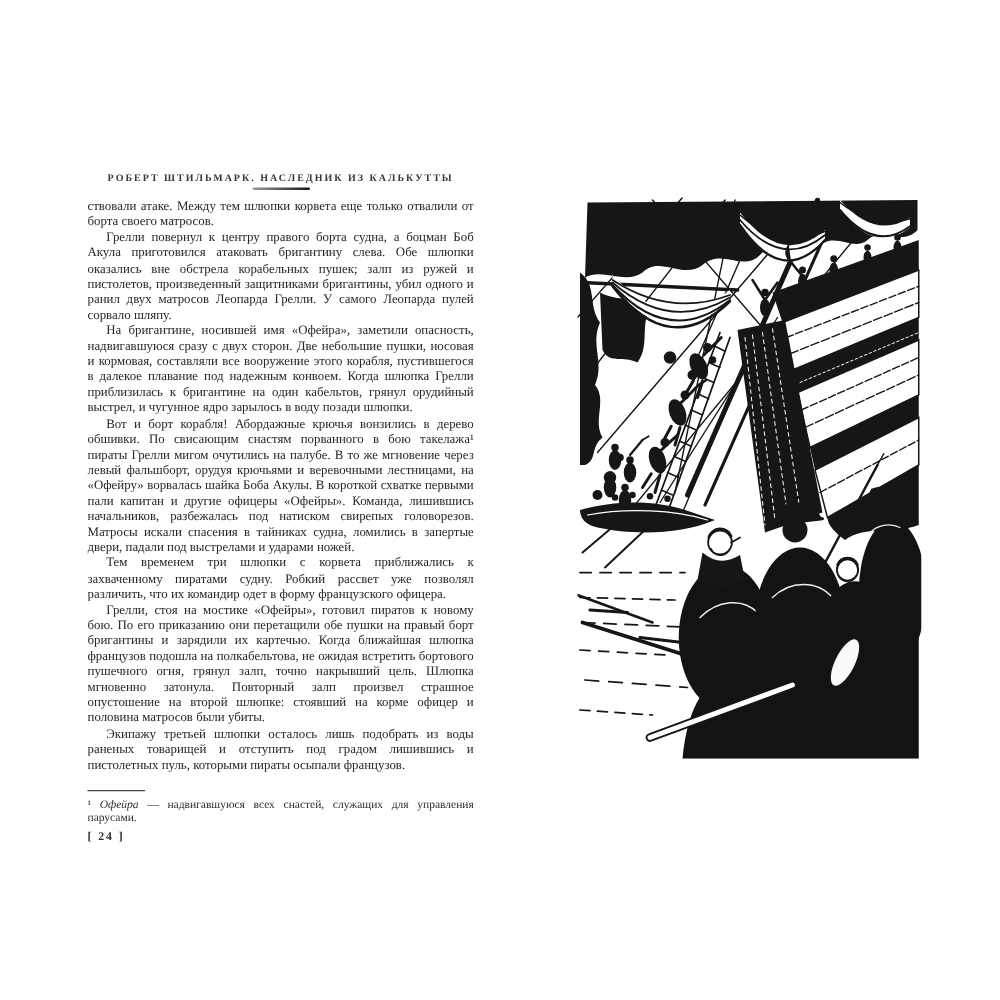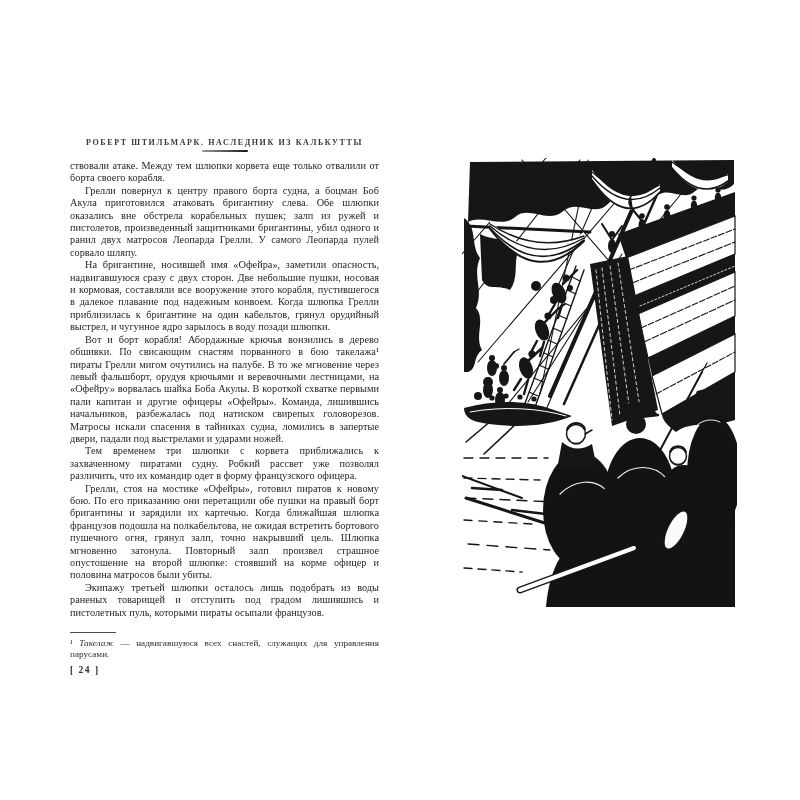--- a/index.html
+++ b/index.html
@@ -42,34 +42,34 @@
   .fill-ink{fill:#161616;}
 </style>
 </head>
 <body>
 
 <div class="left-page">
   <div class="running-header">РОБЕРТ ШТИЛЬМАРК. НАСЛЕДНИК ИЗ КАЛЬКУТТЫ</div>
   <div class="header-rule"></div>
 
   <div class="body-text">
-    <p class="first">ствовали атаке. Между тем шлюпки корвета еще только отвалили от борта своего корабля.</p>
+    <p class="first">ствовали атаке. Между тем шлюпки корвета еще только отвалили от борта своего матросов.</p>
     <p>Грелли повернул к центру правого борта судна, а боцман Боб Акула приготовился атаковать бригантину слева. Обе шлюпки оказались вне обстрела корабельных пушек; залп из ружей и пистолетов, произведенный защитниками бригантины, убил одного и ранил двух матросов Леопарда Грелли. У самого Леопарда пулей сорвало шляпу.</p>
     <p>На бригантине, носившей имя «Офейра», заметили опасность, надвигавшуюся сразу с двух сторон. Две небольшие пушки, носовая и кормовая, составляли все вооружение этого корабля, пустившегося в далекое плавание под надежным конвоем. Когда шлюпка Грелли приблизилась к бригантине на один кабельтов, грянул орудийный выстрел, и чугунное ядро зарылось в воду позади шлюпки.</p>
     <p>Вот и борт корабля! Абордажные крючья вонзились в дерево обшивки. По свисающим снастям порванного в бою такелажа¹ пираты Грелли мигом очутились на палубе. В то же мгновение через левый фальшборт, орудуя крючьями и веревочными лестницами, на «Офейру» ворвалась шайка Боба Акулы. В короткой схватке первыми пали капитан и другие офицеры «Офейры». Команда, лишившись начальников, разбежалась под натиском свирепых головорезов. Матросы искали спасения в тайниках судна, ломились в запертые двери, падали под выстрелами и ударами ножей.</p>
     <p>Тем временем три шлюпки с корвета приближались к захваченному пиратами судну. Робкий рассвет уже позволял различить, что их командир одет в форму французского офицера.</p>
     <p>Грелли, стоя на мостике «Офейры», готовил пиратов к новому бою. По его приказанию они перетащили обе пушки на правый борт бригантины и зарядили их картечью. Когда ближайшая шлюпка французов подошла на полкабельтова, не ожидая встретить бортового пушечного огня, грянул залп, точно накрывший цель. Шлюпка мгновенно затонула. Повторный залп произвел страшное опустошение на второй шлюпке: стоявший на корме офицер и половина матросов были убиты.</p>
     <p>Экипажу третьей шлюпки осталось лишь подобрать из воды раненых товарищей и отступить под градом лишившись и пистолетных пуль, которыми пираты осыпали французов.</p>
   </div>
 
   <div class="footnote-block">
     <div class="footnote-rule"></div>
     <div class="footnote">
       <span>¹</span>
-      <span class="term">Такелаж</span>
+      <span class="term">Офейра</span>
       <span>— надвигавшуюся всех снастей, служащих для управления парусами.</span>
     </div>
   </div>
 
   <div class="page-number">[ 24 ]</div>
 </div>
 
 <div class="illustration">
   <svg viewBox="0 0 275 449" role="img" fill="none" stroke-linecap="round" aria-label="Гравюра: пираты с шлюпок идут на абордаж бригантины среди порванных парусов и такелажа">
 

